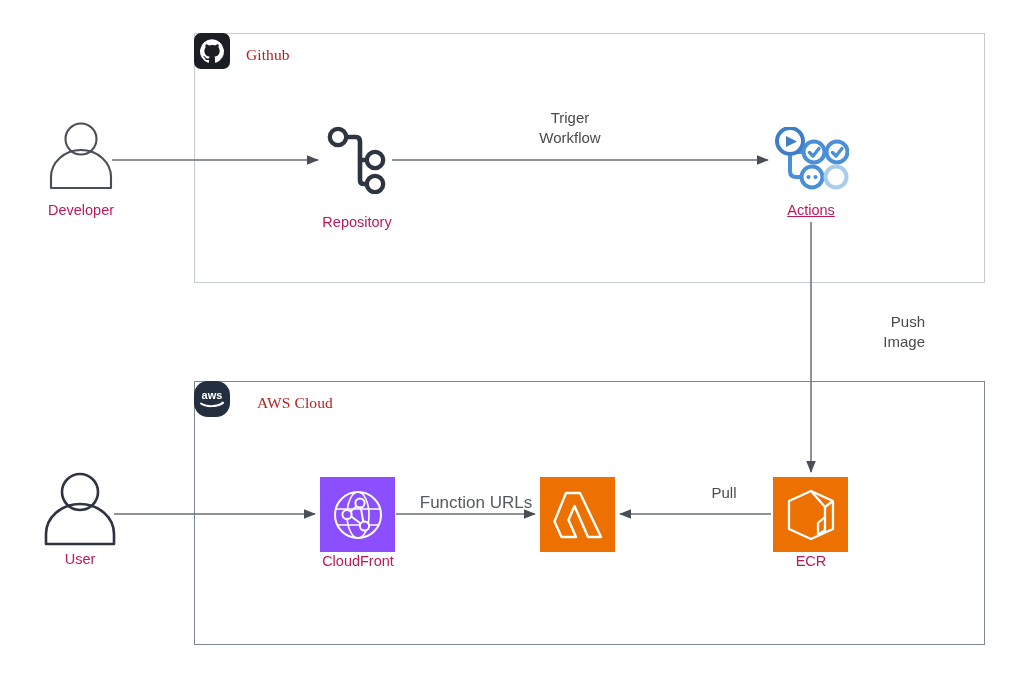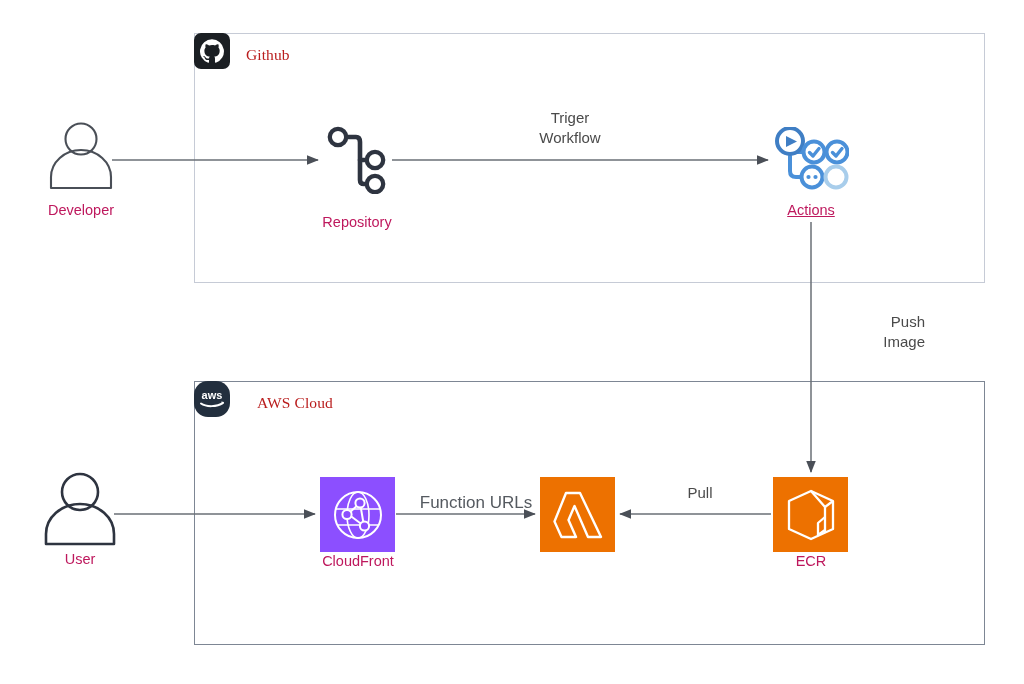--- a/index.html
+++ b/index.html
@@ -217,21 +217,21 @@
     <div>Workflow</div>
   </div>
 
   <div class="edge-label" style="left:805px; top:312px; width:120px; text-align:right;">
     <div>Push</div>
     <div>Image</div>
   </div>
 
   <div class="edge-label tiny" style="left:416px; top:492px; width:120px;">Function URLs</div>
 
-  <div class="edge-label" style="left:630px; top:483px; width:140px;">Pull</div>
+  <div class="edge-label" style="left:654px; top:483px; width:140px;">Pull</div>
 
   <svg class="overlay">
     <defs>
       <marker id="arrow" markerWidth="9" markerHeight="9" refX="7.4" refY="3.2" orient="auto" markerUnits="strokeWidth">
         <path d="M0,0 L8,3.2 L0,6.4 z" fill="#4a4f57"></path>
       </marker>
     </defs>
 
     <line x1="112" y1="160" x2="318" y2="160" stroke="#6a6f76" stroke-width="1.5" marker-end="url(#arrow)"></line>
 

